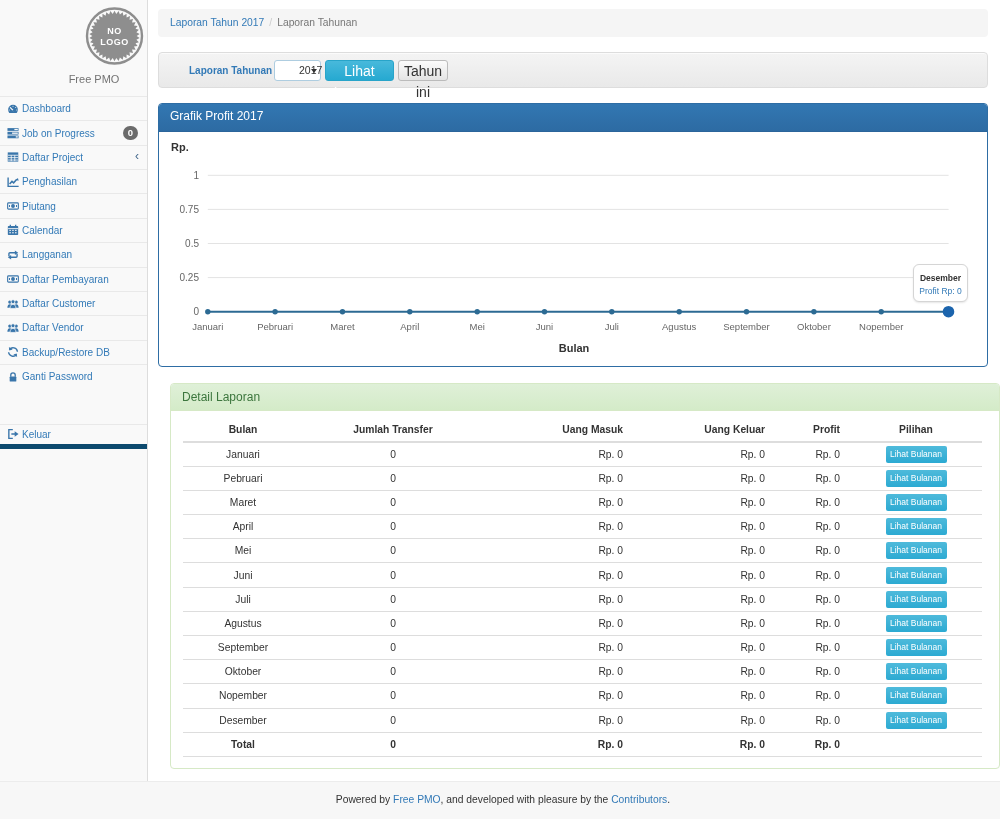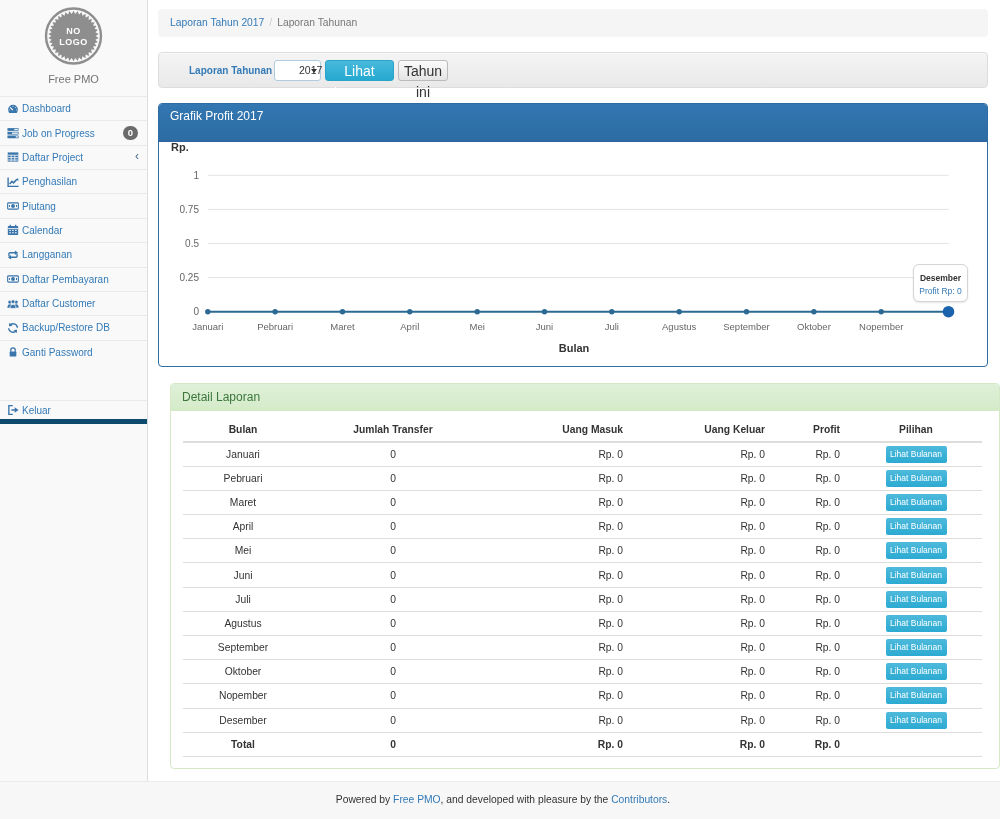--- a/index.html
+++ b/index.html
@@ -1,20 +1,20 @@
 <!DOCTYPE html>
 <html><head>
 <meta charset="utf-8">
 <style>
 * { margin:0; padding:0; box-sizing:border-box; }
 html,body { width:1000px; height:819px; background:#fff; font-family:"Liberation Sans", sans-serif; overflow:hidden; }
 a { text-decoration:none; }
 
 #sidebar { position:absolute; left:0; top:0; width:148px; height:781px; background:#f9f9f9; border-right:1px solid #ddd; }
-#logoBox { text-align:center; }
+#logoBox { text-align:center;margin-left:41px; }
 #freepmo { margin-top:3px; font-size:11px; color:#737373; text-align:center; }
 #menu { margin-top:11px; }
 .mi { position:relative; display:flex; align-items:center; height:24.37px; border-top:1px solid #e9e9e9; padding-left:7px; font-size:10px; color:#337ab7; }
 .mi:last-child { border-bottom:5px solid #0c4a6e;margin-top:36px; }
 .mi .ic { width:12px; height:12px; margin-right:3px; flex:none; }
 .badge0 { position:absolute; right:9px; top:5px; background:#6b6b6b; color:#fff; font-size:9.5px; font-weight:bold; border-radius:8px; padding:1.5px 5px; line-height:10.5px; }
 .chev { position:absolute; right:8px; color:#44688c; font-size:12px; top:3.5px;}
 
 #content { position:absolute; left:158px; top:0; width:830px; }
 #crumb { position:absolute; left:0; top:9px; width:830px; height:28px; background:#f5f5f5; border-radius:4px; font-size:10.3px; line-height:28px; padding-left:12px; color:#777; }
@@ -22,21 +22,21 @@
 #crumb .sep { color:#ccc; padding:0 5px; }
 #formbar { position:absolute; left:0; top:52px; width:830px; height:36px; background:linear-gradient(#f4f4f4,#e9e9e9); border:1px solid #ddd; border-radius:4px; box-shadow:inset 0 1px 0 rgba(255,255,255,.6); }
 #formbar .lbl { position:absolute; left:9px; top:12px; font-size:10px; font-weight:bold; color:#337ab7;padding-left:21px; }
 #ysel { position:absolute; left:115px; top:7px; width:47px; height:21px; background:#fff; border:1px solid #aecde0; border-radius:3px; font-size:10.5px; color:#333; padding-left:24px; line-height:19px; }
 #ysel .arr { position:absolute; right:3px; top:8px; width:0; height:0; border-left:3.5px solid transparent; border-right:3.5px solid transparent; border-top:4.5px solid #333; }
 .btn { position:absolute; top:7px; height:21px; border-radius:3px; font-size:14px; line-height:21px; text-align:center; }
 #btnLihat { left:166px; width:69px; background:linear-gradient(#48b9db,#26a9d1); border:1px solid #28a4c9; color:#fff; }
 #btnTahun { left:239px; width:50px; background:linear-gradient(#fbfbfb,#e4e4e4); border:1px solid #bbb; color:#333; }
 
 #chartPanel { position:absolute; left:0; top:103px; width:830px; height:264px; border:1px solid #2e6da4; border-radius:4px; background:#fff; }
-#chartHead { height:38px; background:linear-gradient(#3277b2,#2d6ba3); border-bottom:1px solid #2b659b; border-radius:3px 3px 0 0; color:#fff; font-size:12px; line-height:24px; padding-left:11px; }
+#chartHead { height:28px; background:linear-gradient(#3277b2,#2d6ba3); border-bottom:1px solid #2b659b; border-radius:3px 3px 0 0; color:#fff; font-size:12px; line-height:24px; padding-left:11px; }
 #chartSvg { position:absolute; left:0; top:25px; }
 #tooltip { position:absolute; left:754px; top:160px; width:55px; height:38px; white-space:nowrap; background:#fff; border:1px solid #d5d5d5; border-radius:6px; box-shadow:0 1px 2px rgba(0,0,0,.1); text-align:center; }
 #tooltip .t1 { font-size:8.5px; font-weight:bold; color:#333; margin-top:8px; }
 #tooltip .t2 { font-size:8.5px; color:#337ab7; margin-top:3px; }
 
 #tablePanel { position:absolute; left:12px; top:383px; width:830px; height:386px; border:1px solid #d6e9c6; border-radius:4px; background:#fff; }
 #tableHead { height:27px; background:linear-gradient(#dff0d8,#d4ebc8); border-bottom:1px solid #d6e9c6; border-radius:3px 3px 0 0; color:#3c763d; font-size:12px; line-height:26px; padding-left:11px; }
 #tbl { border-collapse:collapse; border-bottom:1px solid #ddd; margin:7px 0 0 12px; table-layout:fixed; }
 #tbl th { font-size:10.3px; color:#333; font-weight:bold; height:24px; border-bottom:2px solid #ddd; }
 #tbl td { font-size:10.3px; color:#333; height:24.2px; border-top:1px solid #ddd; }
@@ -156,20 +156,35 @@
             <circle cx="10" cy="4.4" r="1.7"></circle>
             <path d="M0.4 10.6 c0 -2.6 1.2 -3.8 2.6 -3.8 s2.6 1.2 2.6 3.8 z"></path>
             <path d="M7.4 10.6 c0 -2.6 1.2 -3.8 2.6 -3.8 s2.6 1.2 2.6 3.8 z"></path>
           </g>
           <g fill="#3a76ab" stroke="#f9f9f9" stroke-width="0.8">
             <circle cx="6.5" cy="4" r="2.1"></circle>
             <path d="M3.3 11.3 c0 -3 1.4 -4.4 3.2 -4.4 s3.2 1.4 3.2 4.4 z"></path>
           </g>
         </svg>
         <span>Daftar Customer</span>
+      </div>
+  <div class="mi">
+        <svg class="ic" viewBox="0 0 13 13">
+          <g fill="#3a76ab">
+            <circle cx="3" cy="4.4" r="1.7"></circle>
+            <circle cx="10" cy="4.4" r="1.7"></circle>
+            <path d="M0.4 10.6 c0 -2.6 1.2 -3.8 2.6 -3.8 s2.6 1.2 2.6 3.8 z"></path>
+            <path d="M7.4 10.6 c0 -2.6 1.2 -3.8 2.6 -3.8 s2.6 1.2 2.6 3.8 z"></path>
+          </g>
+          <g fill="#3a76ab" stroke="#f9f9f9" stroke-width="0.8">
+            <circle cx="6.5" cy="4" r="2.1"></circle>
+            <path d="M3.3 11.3 c0 -3 1.4 -4.4 3.2 -4.4 s3.2 1.4 3.2 4.4 z"></path>
+          </g>
+        </svg>
+        <span>Daftar Vendor</span>
       </div>
   <div class="mi">
         <svg class="ic" viewBox="0 0 13 13">
           <path d="M11.3 6.2 a4.8 4.8 0 0 0 -8.7 -2.2" stroke="#3a76ab" stroke-width="1.5" fill="none"></path>
           <path d="M2 1.2 l0.6 3.6 l3.5 -1 z" fill="#3a76ab"></path>
           <path d="M1.7 6.8 a4.8 4.8 0 0 0 8.7 2.2" stroke="#3a76ab" stroke-width="1.5" fill="none"></path>
           <path d="M11 11.8 l-0.6 -3.6 l-3.5 1 z" fill="#3a76ab"></path>
         </svg>
         <span>Backup/Restore DB</span>
       </div>

